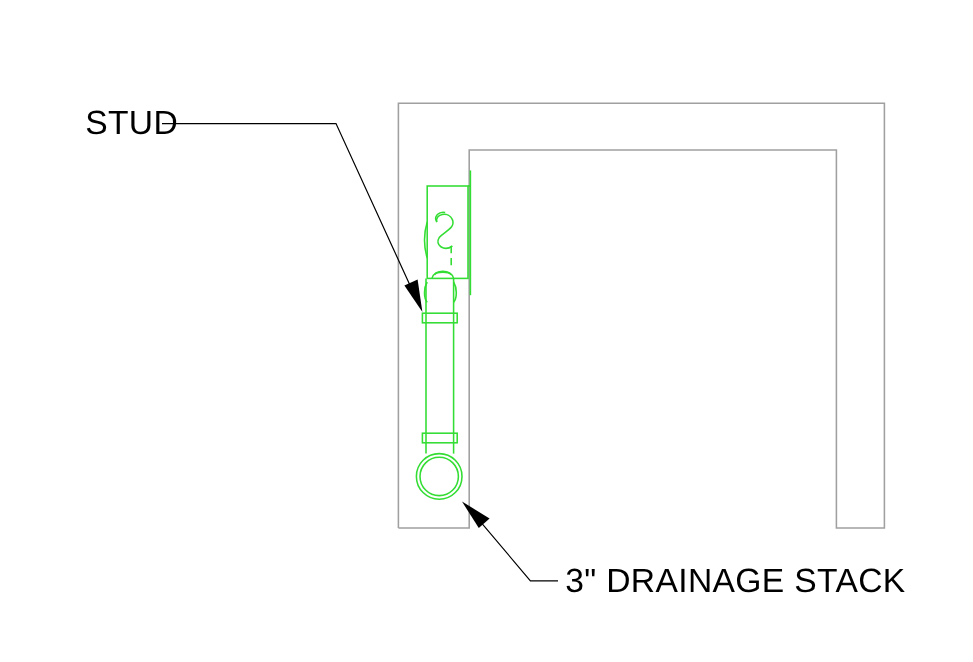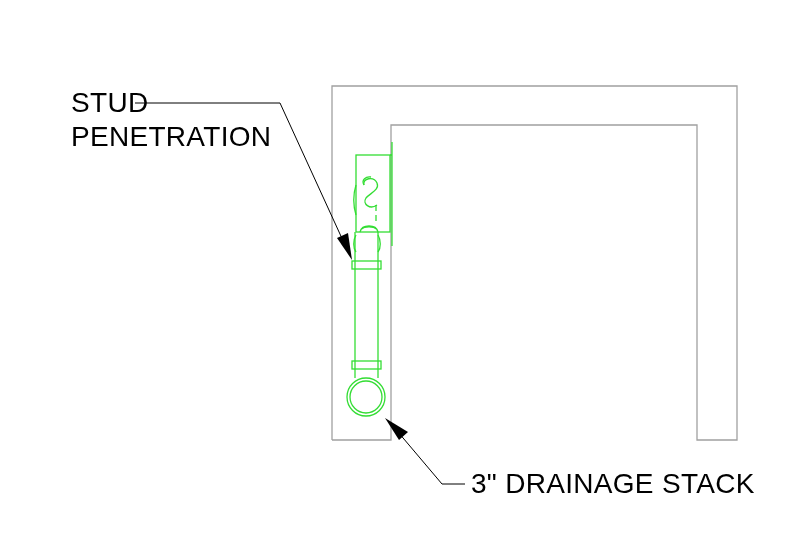--- a/index.html
+++ b/index.html
@@ -57,18 +57,17 @@
   <polygon points="352,260 337,238 348,233" fill="#000000"></polygon>
 
   <g stroke="#000000" stroke-width="1" fill="none">
     <polyline points="465,484 442,484 398,432"></polyline>
   </g>
   <polygon points="385,418 408,432 399,440" fill="#000000"></polygon>
 </svg>
 
 <div class="label" style="left:23px; top:86px;margin-left:48px;">
   <div>STUD</div>
-  <div>PENETRATION</div>
 </div>
 
 <div class="label" style="left:471px; top:467px;">
   <div>3" DRAINAGE STACK</div>
 </div>
 
 </body></html>

